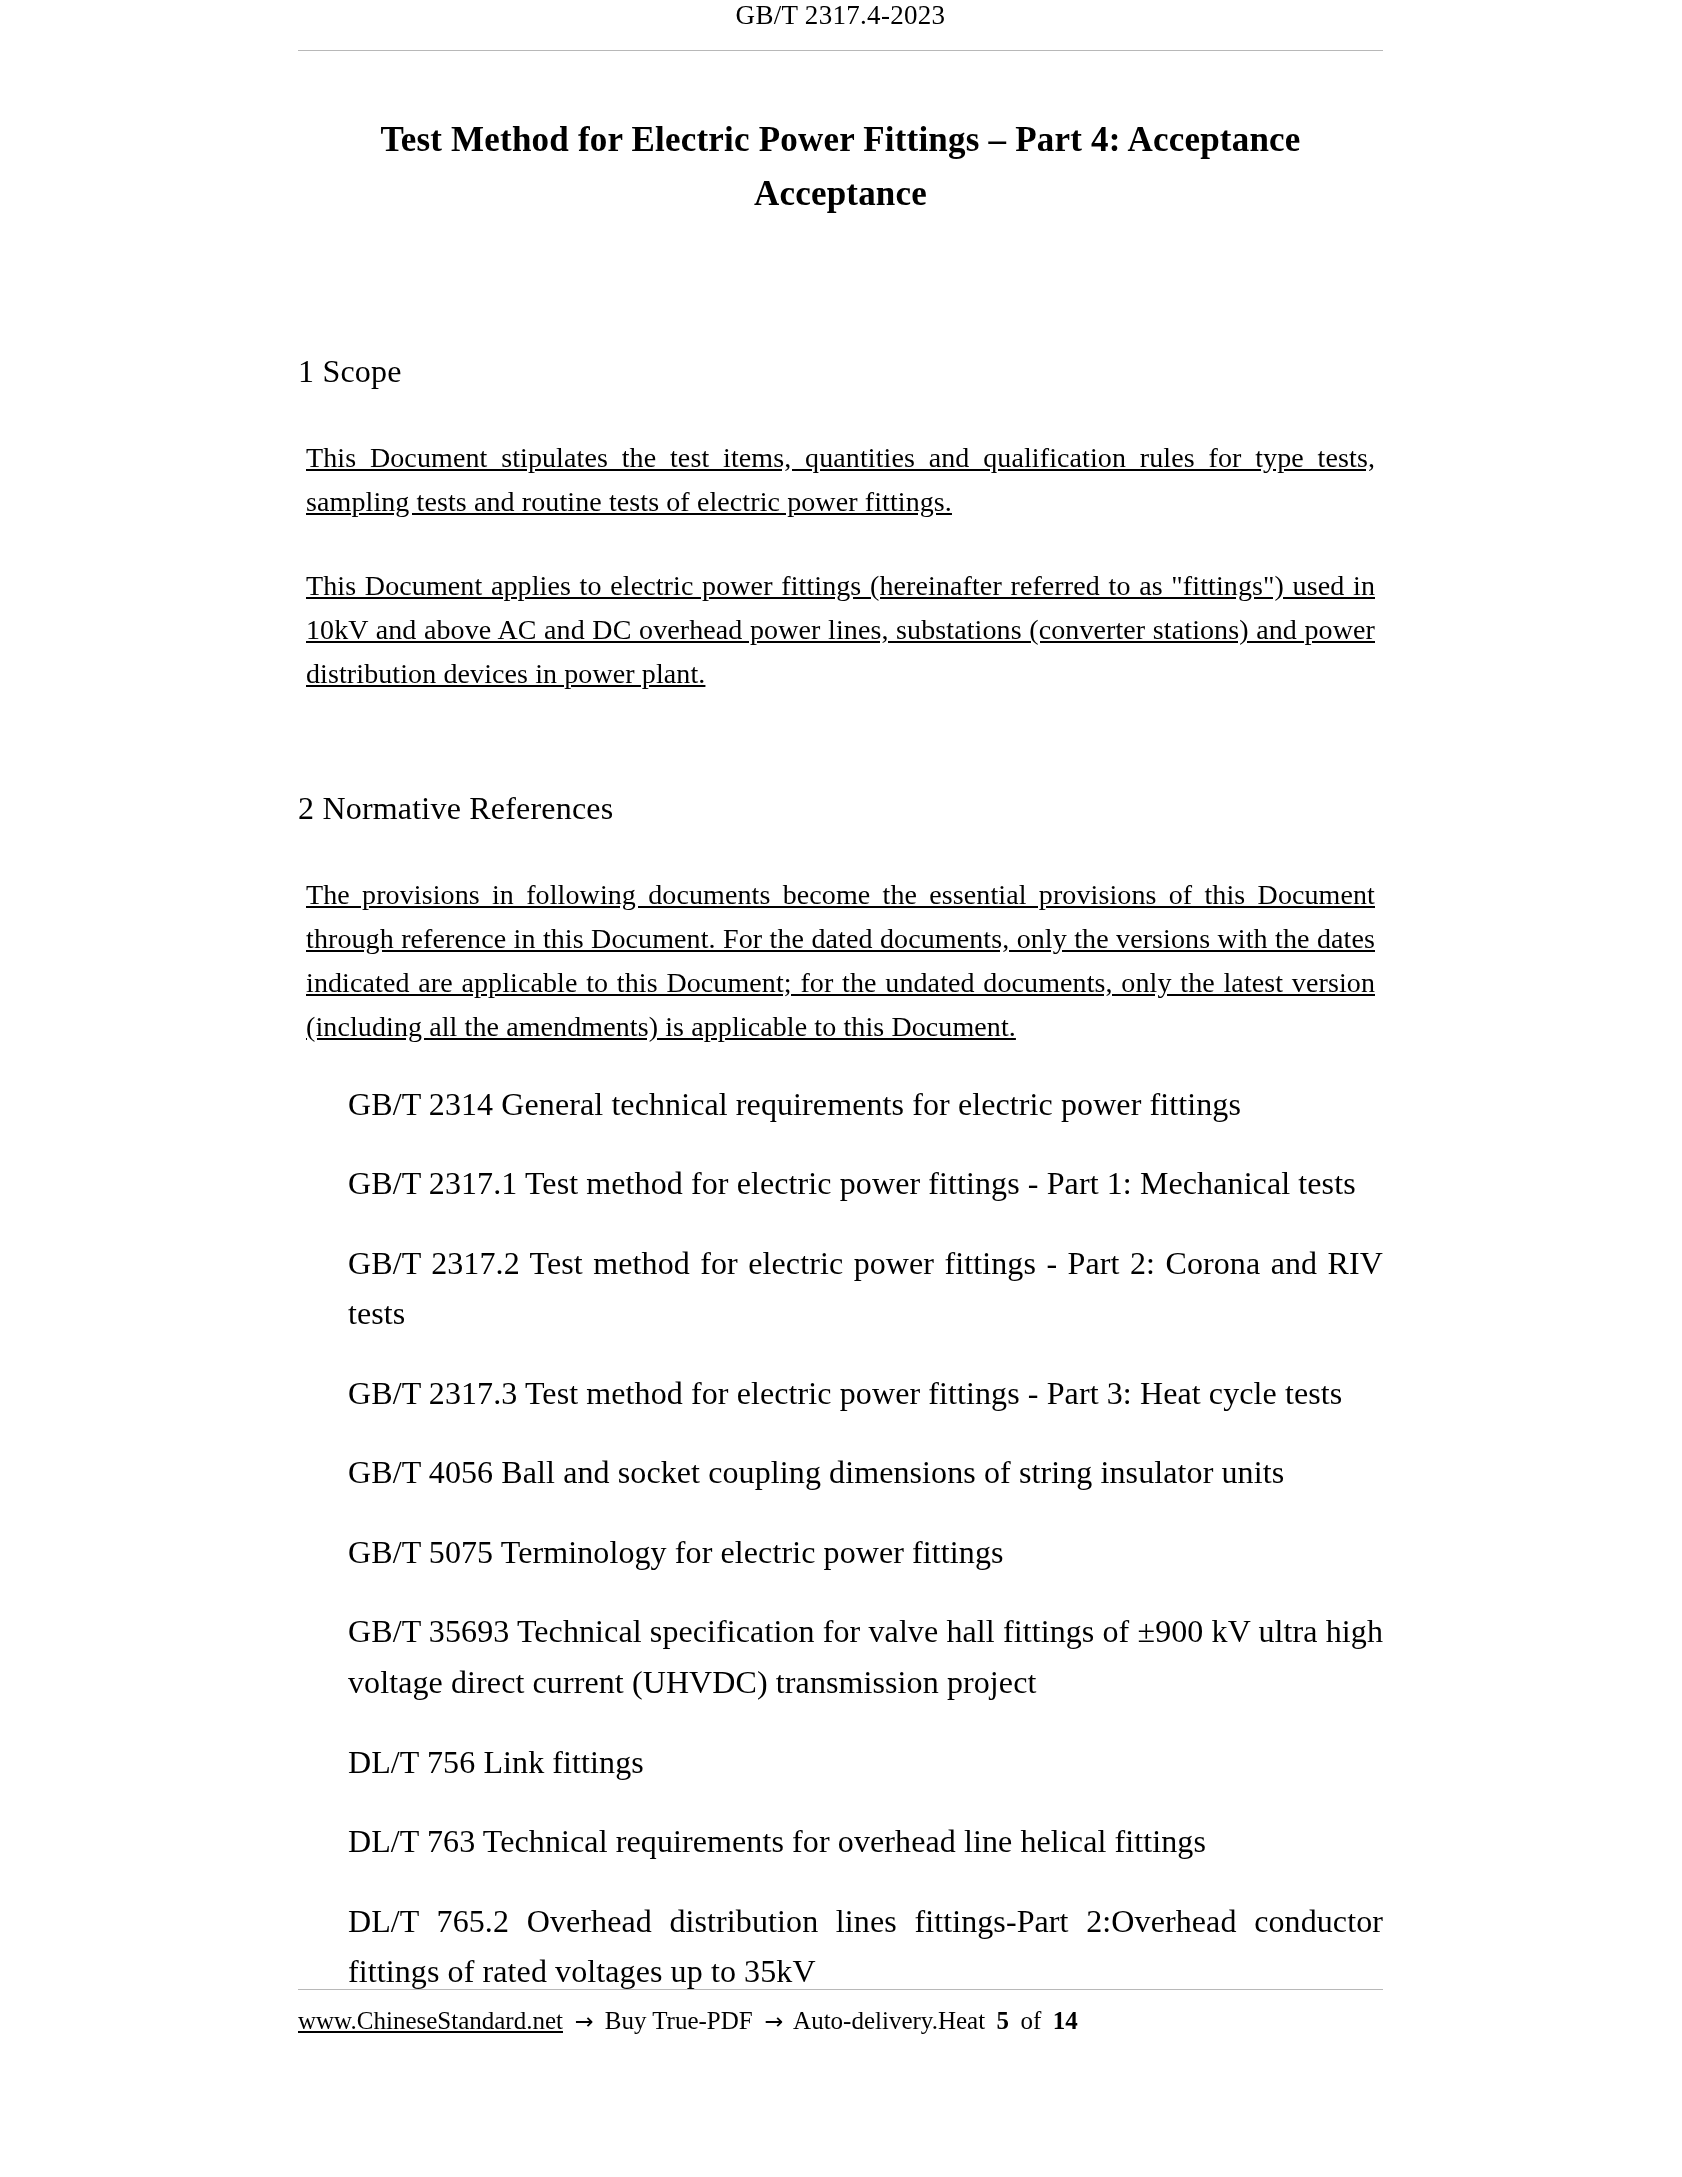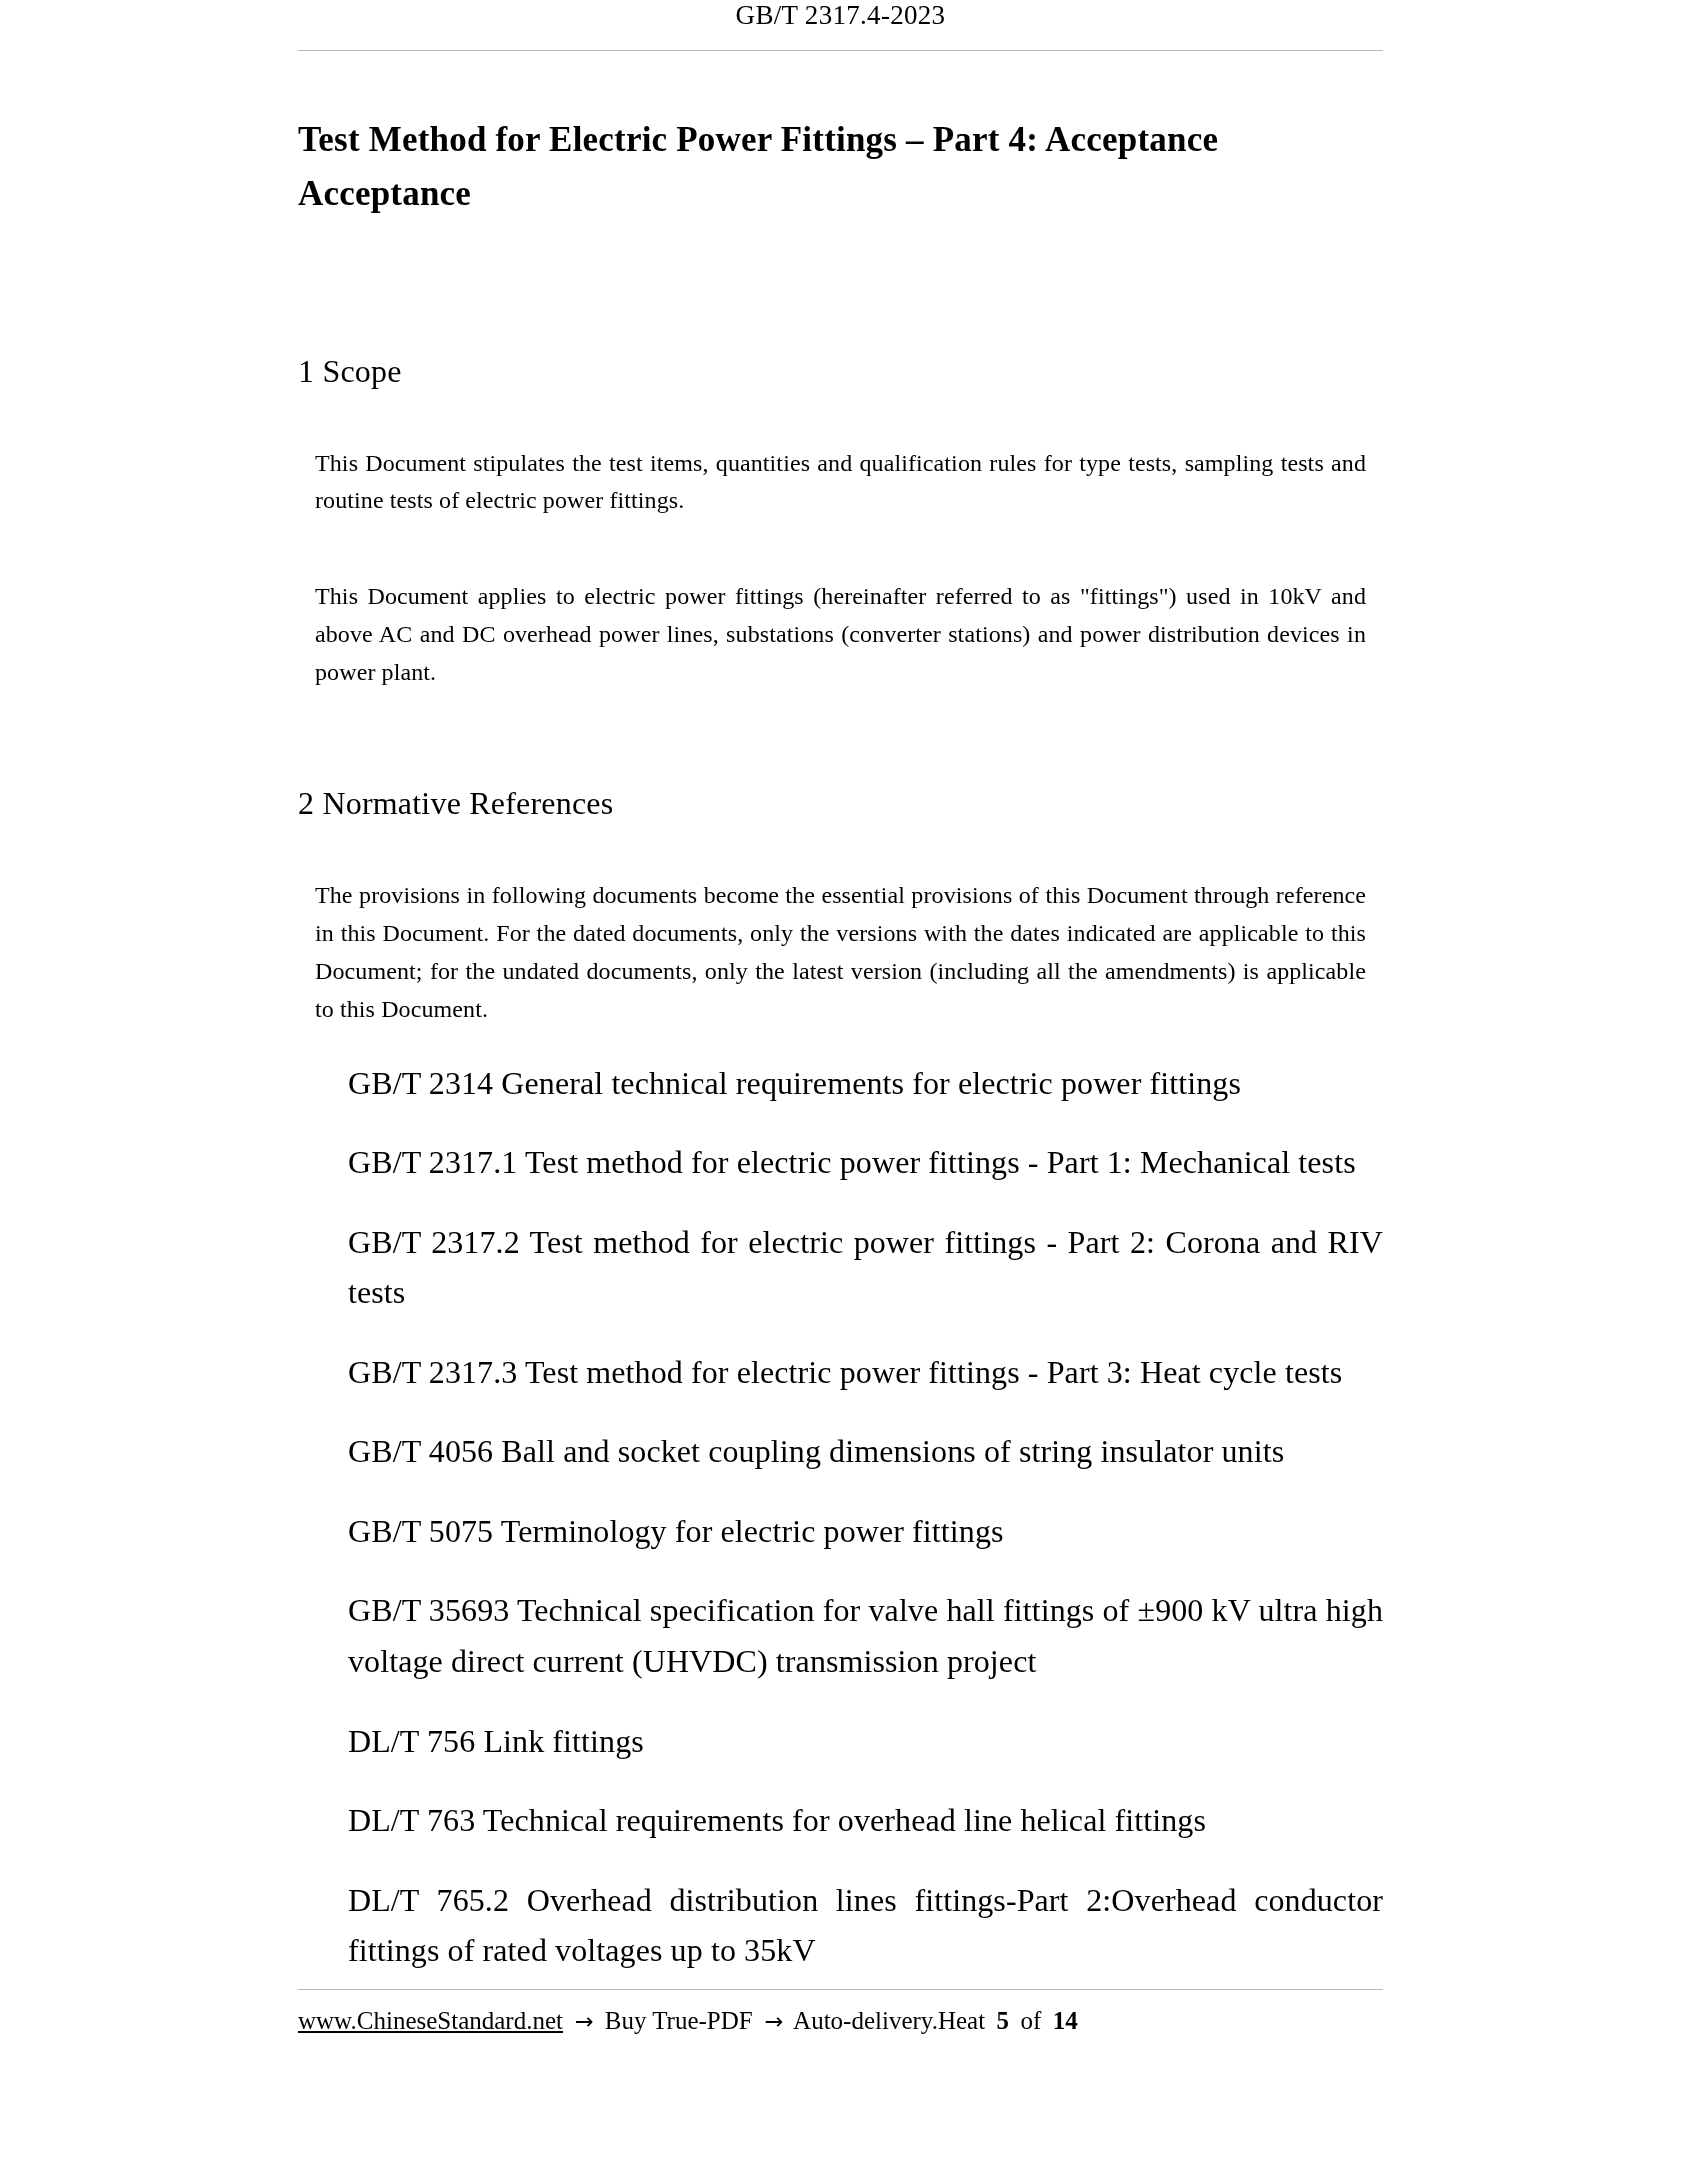--- a/index.html
+++ b/index.html
@@ -28,41 +28,43 @@
   }
   .header {
     text-align: center;
     font-size: 27px;
     letter-spacing: 0.3px;
     padding-bottom: 19px;
     border-bottom: 1.3px solid #b8b8b8;
     color: #000;
   }
   .doc-title {
+    text-align: center;
     font-size: 35px;
     font-weight: bold;
     line-height: 1.55;
     margin-top: 62px;
     letter-spacing: 0.2px;
   }
   .section-title {
     font-size: 32px;
     font-weight: normal;
     margin-top: 0;
     margin-bottom: 0;
     letter-spacing: 0.2px;
   }
   .sec-scope-wrap { margin-top: 131px; }
   .sec-refs-wrap { margin-top: 93px; }
   p.body-text {
-    font-size: 24px;
+    font-size: 28px;
     line-height: 1.58;
     text-align: justify;
-    margin: 17px;
+    margin: 8px;
     letter-spacing: 0.1px;
+    text-decoration: underline;
   }
   .gap-after-heading { height: 38px; }
   .para-gap { height: 24px; }
   .ref-list {
     margin-top: 29px;
   }
   .ref-item {
     font-size: 32px;
     line-height: 1.58;
     margin-left: 50px;

